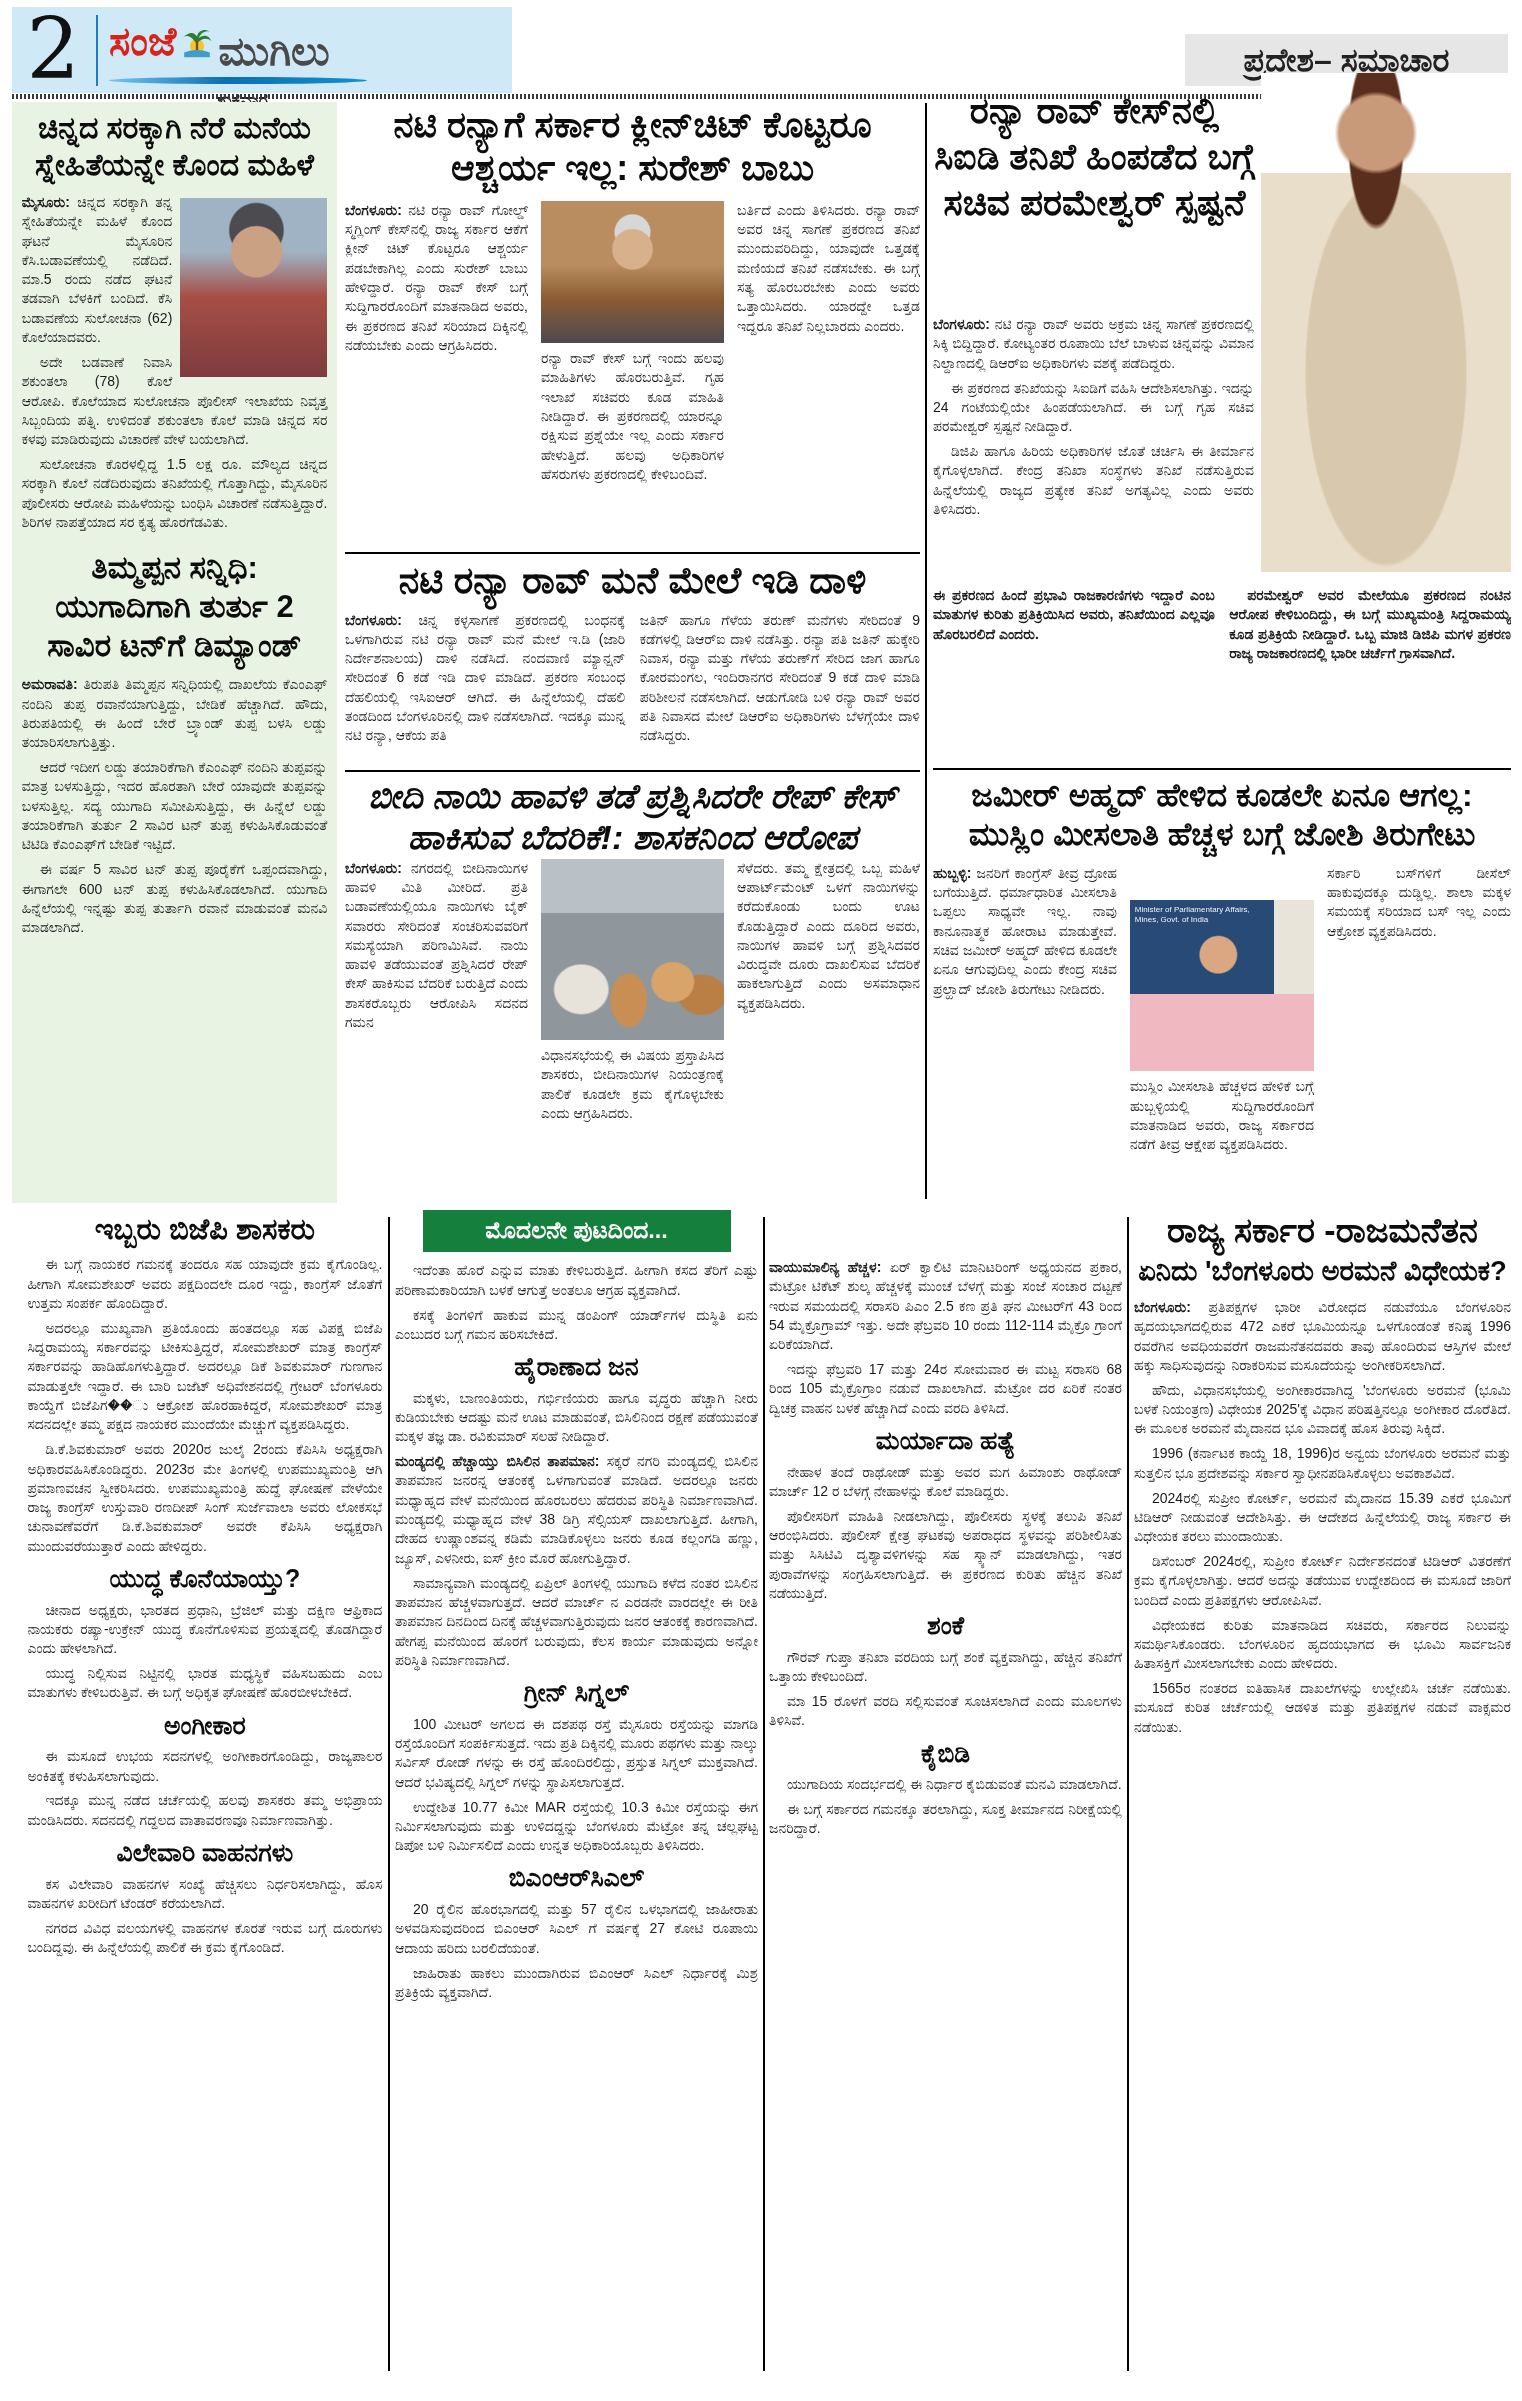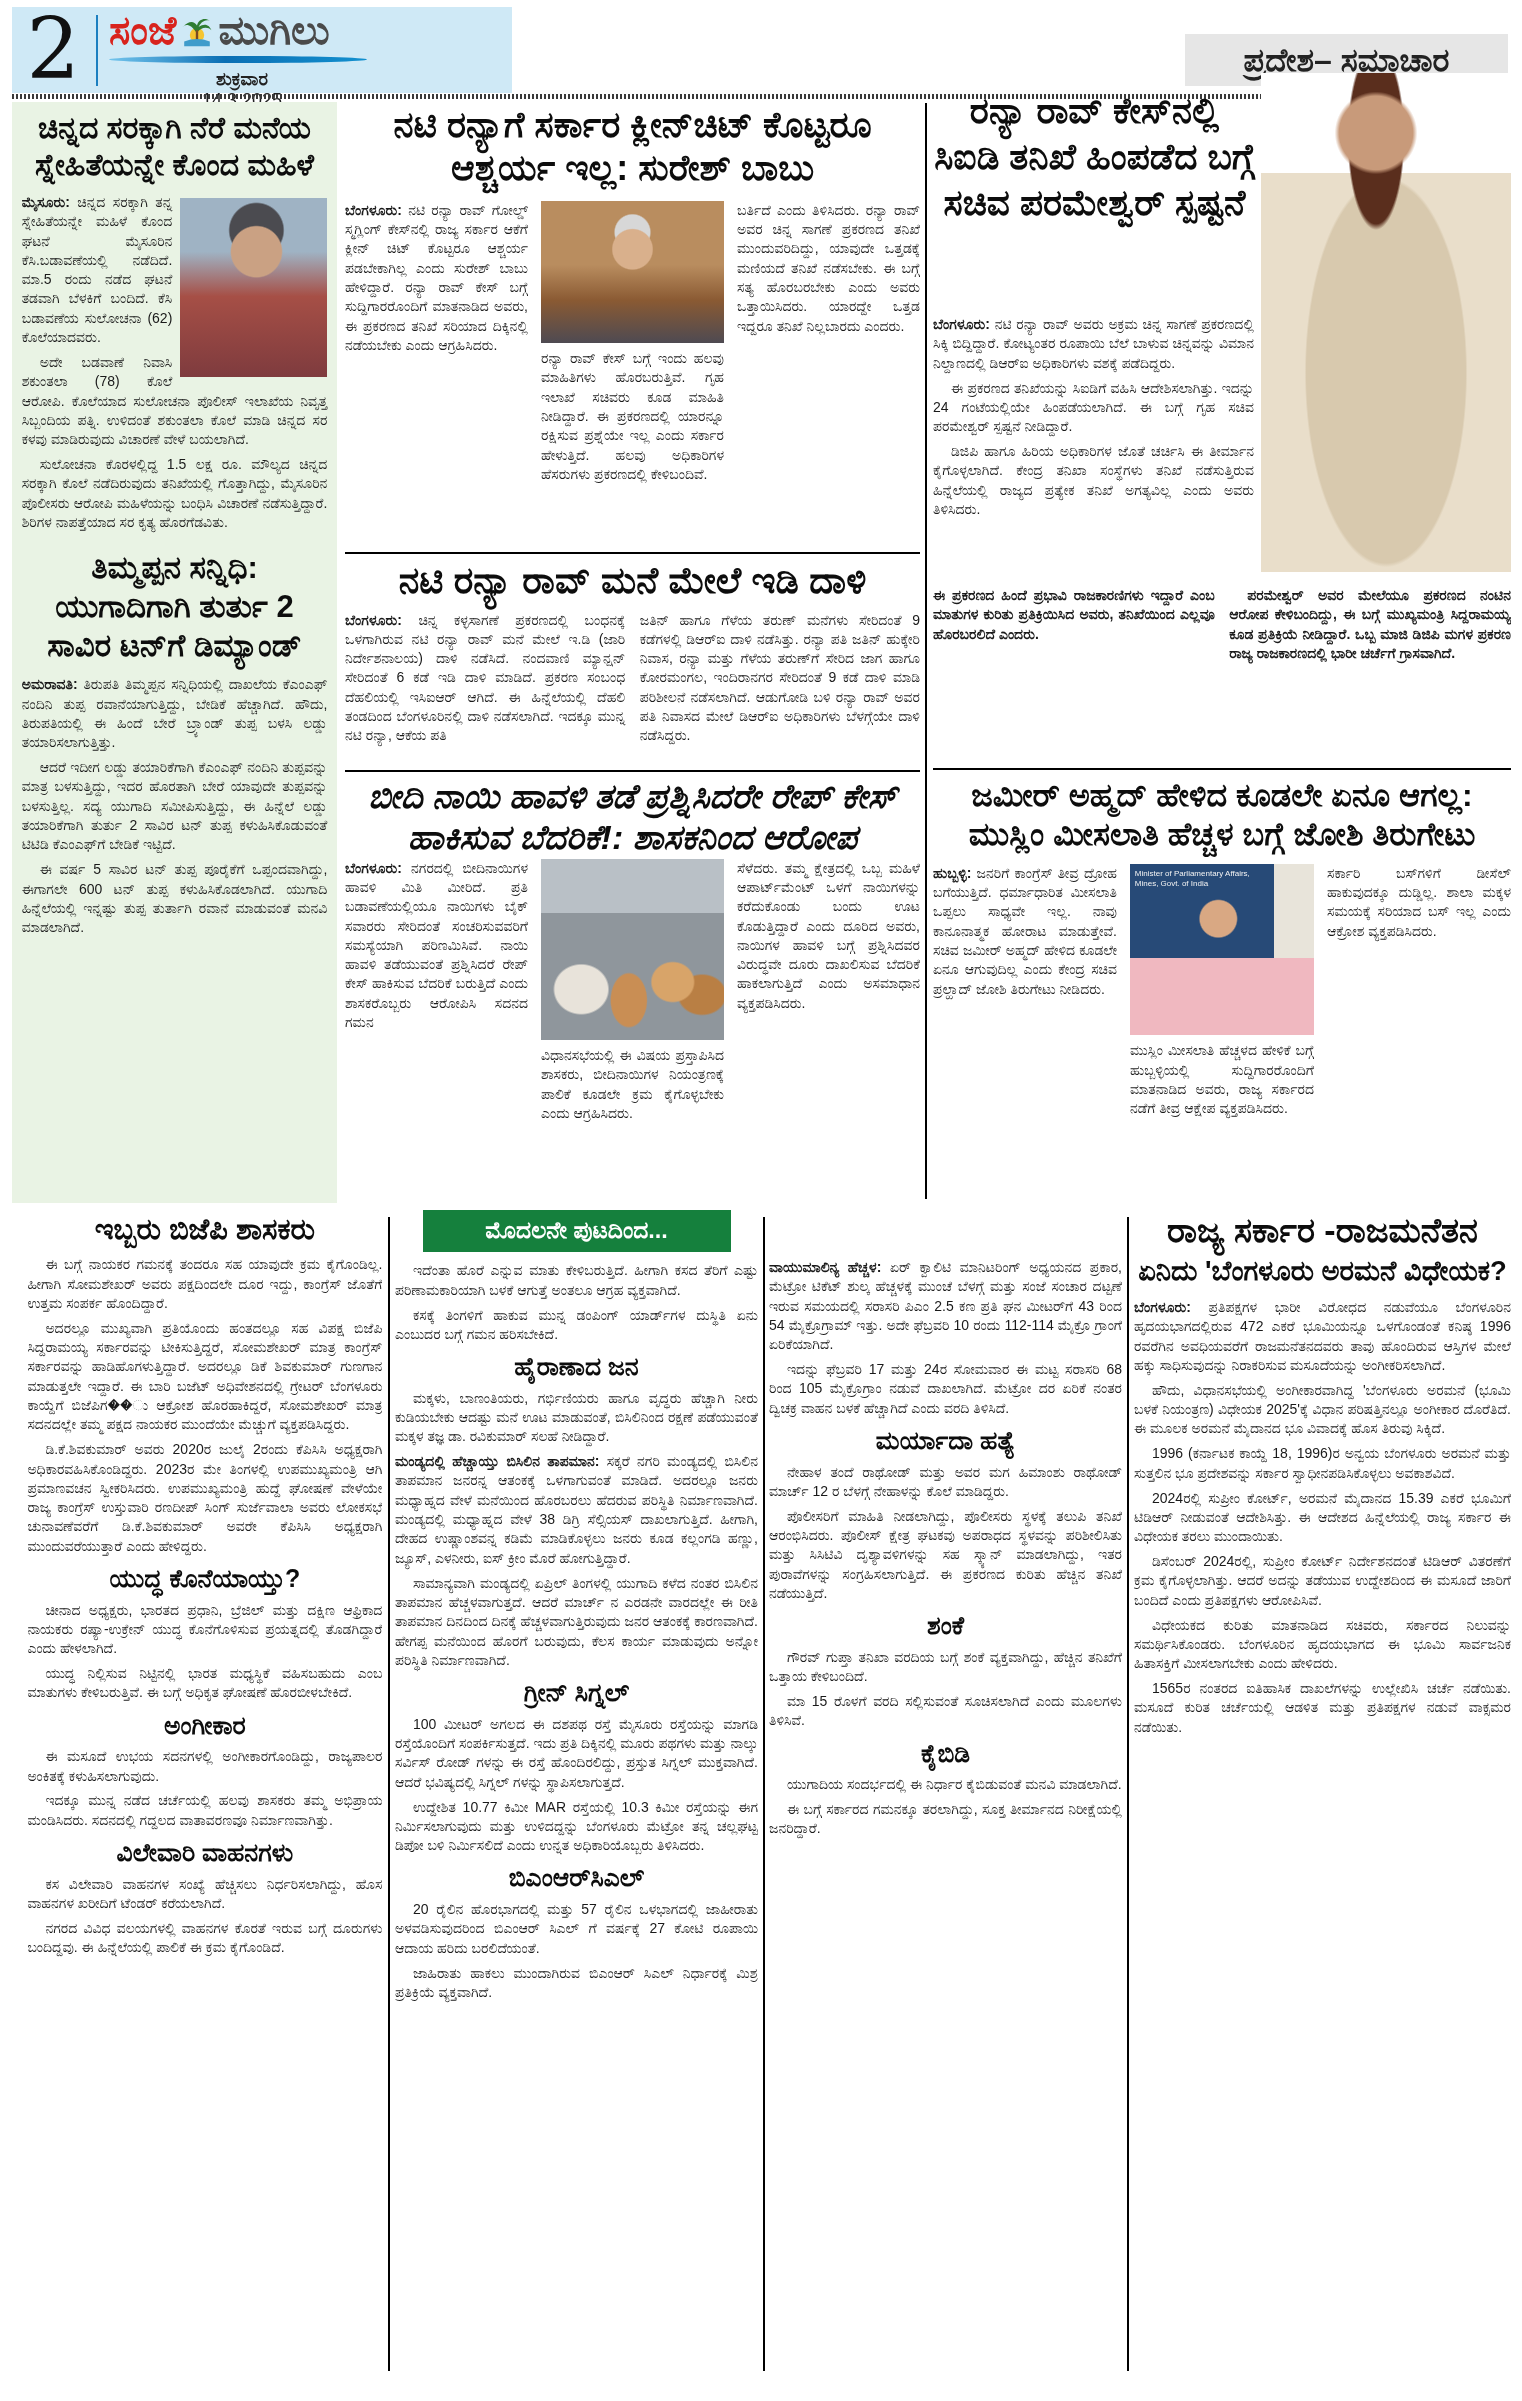--- a/index.html
+++ b/index.html
@@ -18,21 +18,21 @@
   .dotted{background:repeating-linear-gradient(90deg,#3a3a3a 0 1.6px,transparent 1.6px 4px);}
   .clamp{overflow:hidden;}
   .threecol{display:flex;gap:13px;}
   .threecol>div{flex:1;min-width:0;}
   .twocol{column-count:2;column-gap:14.5px;font-weight:bold;}
   
   #masthead{background:#cfe9f6;}
   #pagenum{font-family:"DejaVu Serif",serif;font-size:84px;line-height:1;color:#111;}
   #logoline{display:flex;align-items:center;gap:5px;}
   .logo-red{color:#d8231d;font-weight:bold;font-size:40px;}
-  .logo-dark{color:#4a4a4a;font-weight:bold;font-size:40px;}
+  .logo-dark{color:#4a4a4a;font-weight:bold;font-size:40px;margin-top:21px;}
   #swoosh{height:7.3px;border-radius:50%;background:linear-gradient(90deg,#73c4ec,#0b6fb4 45%,#1390cf);}
   .mast-small{font-size:18px;font-weight:bold;color:#222;text-align:center;}
   #sectionlabel{background:#e6e6e6;font-weight:bold;font-size:32px;color:#222;
                 display:flex;align-items:center;justify-content:center;}
   #greenpanel{background:#e9f3e4;padding:8px 9.7px;box-sizing:border-box;}
   .banner{background:#15803d;color:#fff;font-weight:bold;font-size:23.4px;text-align:center;
           padding:7.3px 0;margin:0 auto 9.7px;width:308px;}
   .photocap{position:absolute;top:4.8px;left:4.8px;color:#f3f3f3;font-size:8px;line-height:1.3;}
 </style>
 </head>
@@ -178,21 +178,21 @@
     <div class="hl" style="font-size:32px;line-height:1.22;margin-bottom:9.7px;">ಜಮೀರ್ ಅಹ್ಮದ್ ಹೇಳಿದ ಕೂಡಲೇ ಏನೂ ಆಗಲ್ಲ: ಮುಸ್ಲಿಂ ಮೀಸಲಾತಿ ಹೆಚ್ಚಳ ಬಗ್ಗೆ ಜೋಶಿ ತಿರುಗೇಟು</div>
     <div class="threecol">
       <div>
         <p class="para nofirst"><b class="dl">ಹುಬ್ಬಳ್ಳಿ:</b> <span>ಜನರಿಗೆ ಕಾಂಗ್ರೆಸ್ ತೀವ್ರ ದ್ರೋಹ ಬಗೆಯುತ್ತಿದೆ. ಧರ್ಮಾಧಾರಿತ ಮೀಸಲಾತಿ ಒಪ್ಪಲು ಸಾಧ್ಯವೇ ಇಲ್ಲ. ನಾವು ಕಾನೂನಾತ್ಮಕ ಹೋರಾಟ ಮಾಡುತ್ತೇವೆ. ಸಚಿವ ಜಮೀರ್ ಅಹ್ಮದ್ ಹೇಳಿದ ಕೂಡಲೇ ಏನೂ ಆಗುವುದಿಲ್ಲ ಎಂದು ಕೇಂದ್ರ ಸಚಿವ ಪ್ರಲ್ಹಾದ್ ಜೋಶಿ ತಿರುಗೇಟು ನೀಡಿದರು.</span></p>
       </div>
       <div>
         <div class="photo" style="width:100%;height:171px;margin-bottom:6.5px;
              background:
                radial-gradient(circle at 48% 32%, #d9a883 0 12%, transparent 13%),
                linear-gradient(180deg, transparent 0 55%, #f0b8c0 55% 100%),
-               linear-gradient(90deg,#274a77 0 78%, #e8e4da 78% 100%);">
+               linear-gradient(90deg,#274a77 0 78%, #e8e4da 78% 100%); margin-top: 36px;">
           <div class="photocap">
             <div>Minister of Parliamentary Affairs,</div>
             <div>Mines, Govt. of India</div>
           </div>
         </div>
         <p class="para nofirst">ಮುಸ್ಲಿಂ ಮೀಸಲಾತಿ ಹೆಚ್ಚಳದ ಹೇಳಿಕೆ ಬಗ್ಗೆ ಹುಬ್ಬಳ್ಳಿಯಲ್ಲಿ ಸುದ್ದಿಗಾರರೊಂದಿಗೆ ಮಾತನಾಡಿದ ಅವರು, ರಾಜ್ಯ ಸರ್ಕಾರದ ನಡೆಗೆ ತೀವ್ರ ಆಕ್ಷೇಪ ವ್ಯಕ್ತಪಡಿಸಿದರು.</p>
       </div>
       <div>
         <p class="para nofirst">ಸರ್ಕಾರಿ ಬಸ್‌ಗಳಿಗೆ ಡೀಸೆಲ್ ಹಾಕುವುದಕ್ಕೂ ದುಡ್ಡಿಲ್ಲ. ಶಾಲಾ ಮಕ್ಕಳ ಸಮಯಕ್ಕೆ ಸರಿಯಾದ ಬಸ್ ಇಲ್ಲ ಎಂದು ಆಕ್ರೋಶ ವ್ಯಕ್ತಪಡಿಸಿದರು.</p>
       </div>

